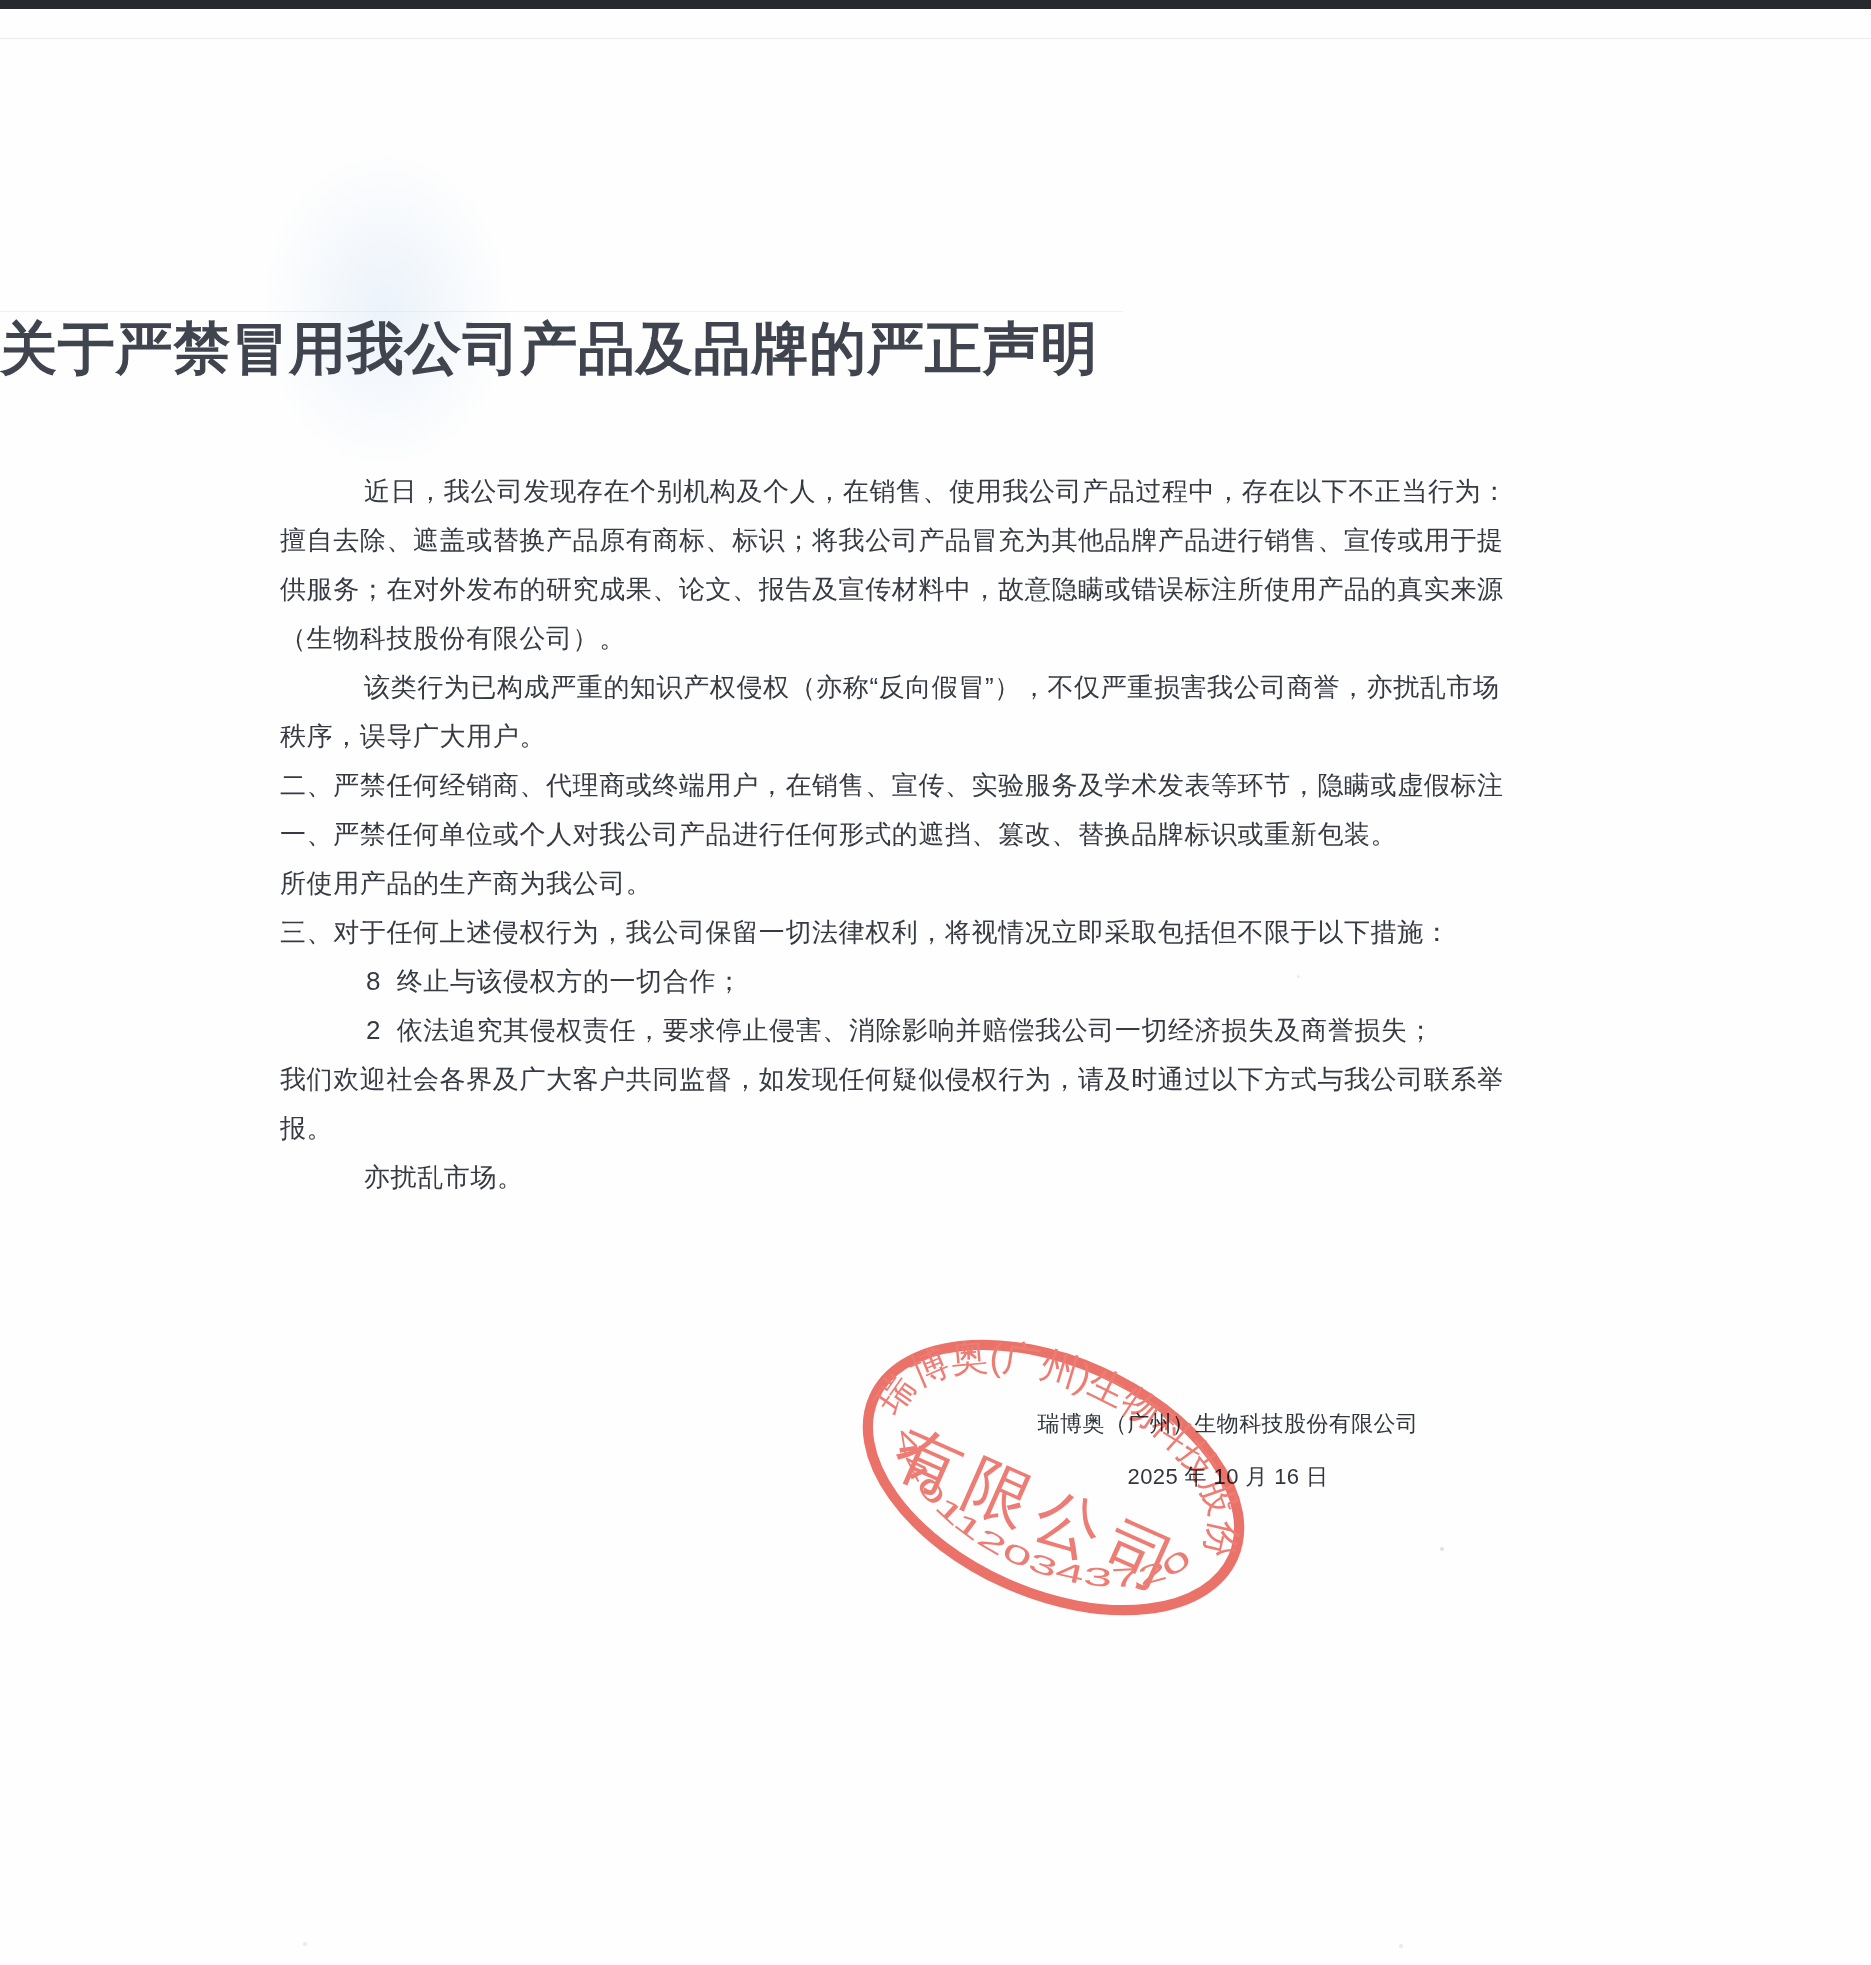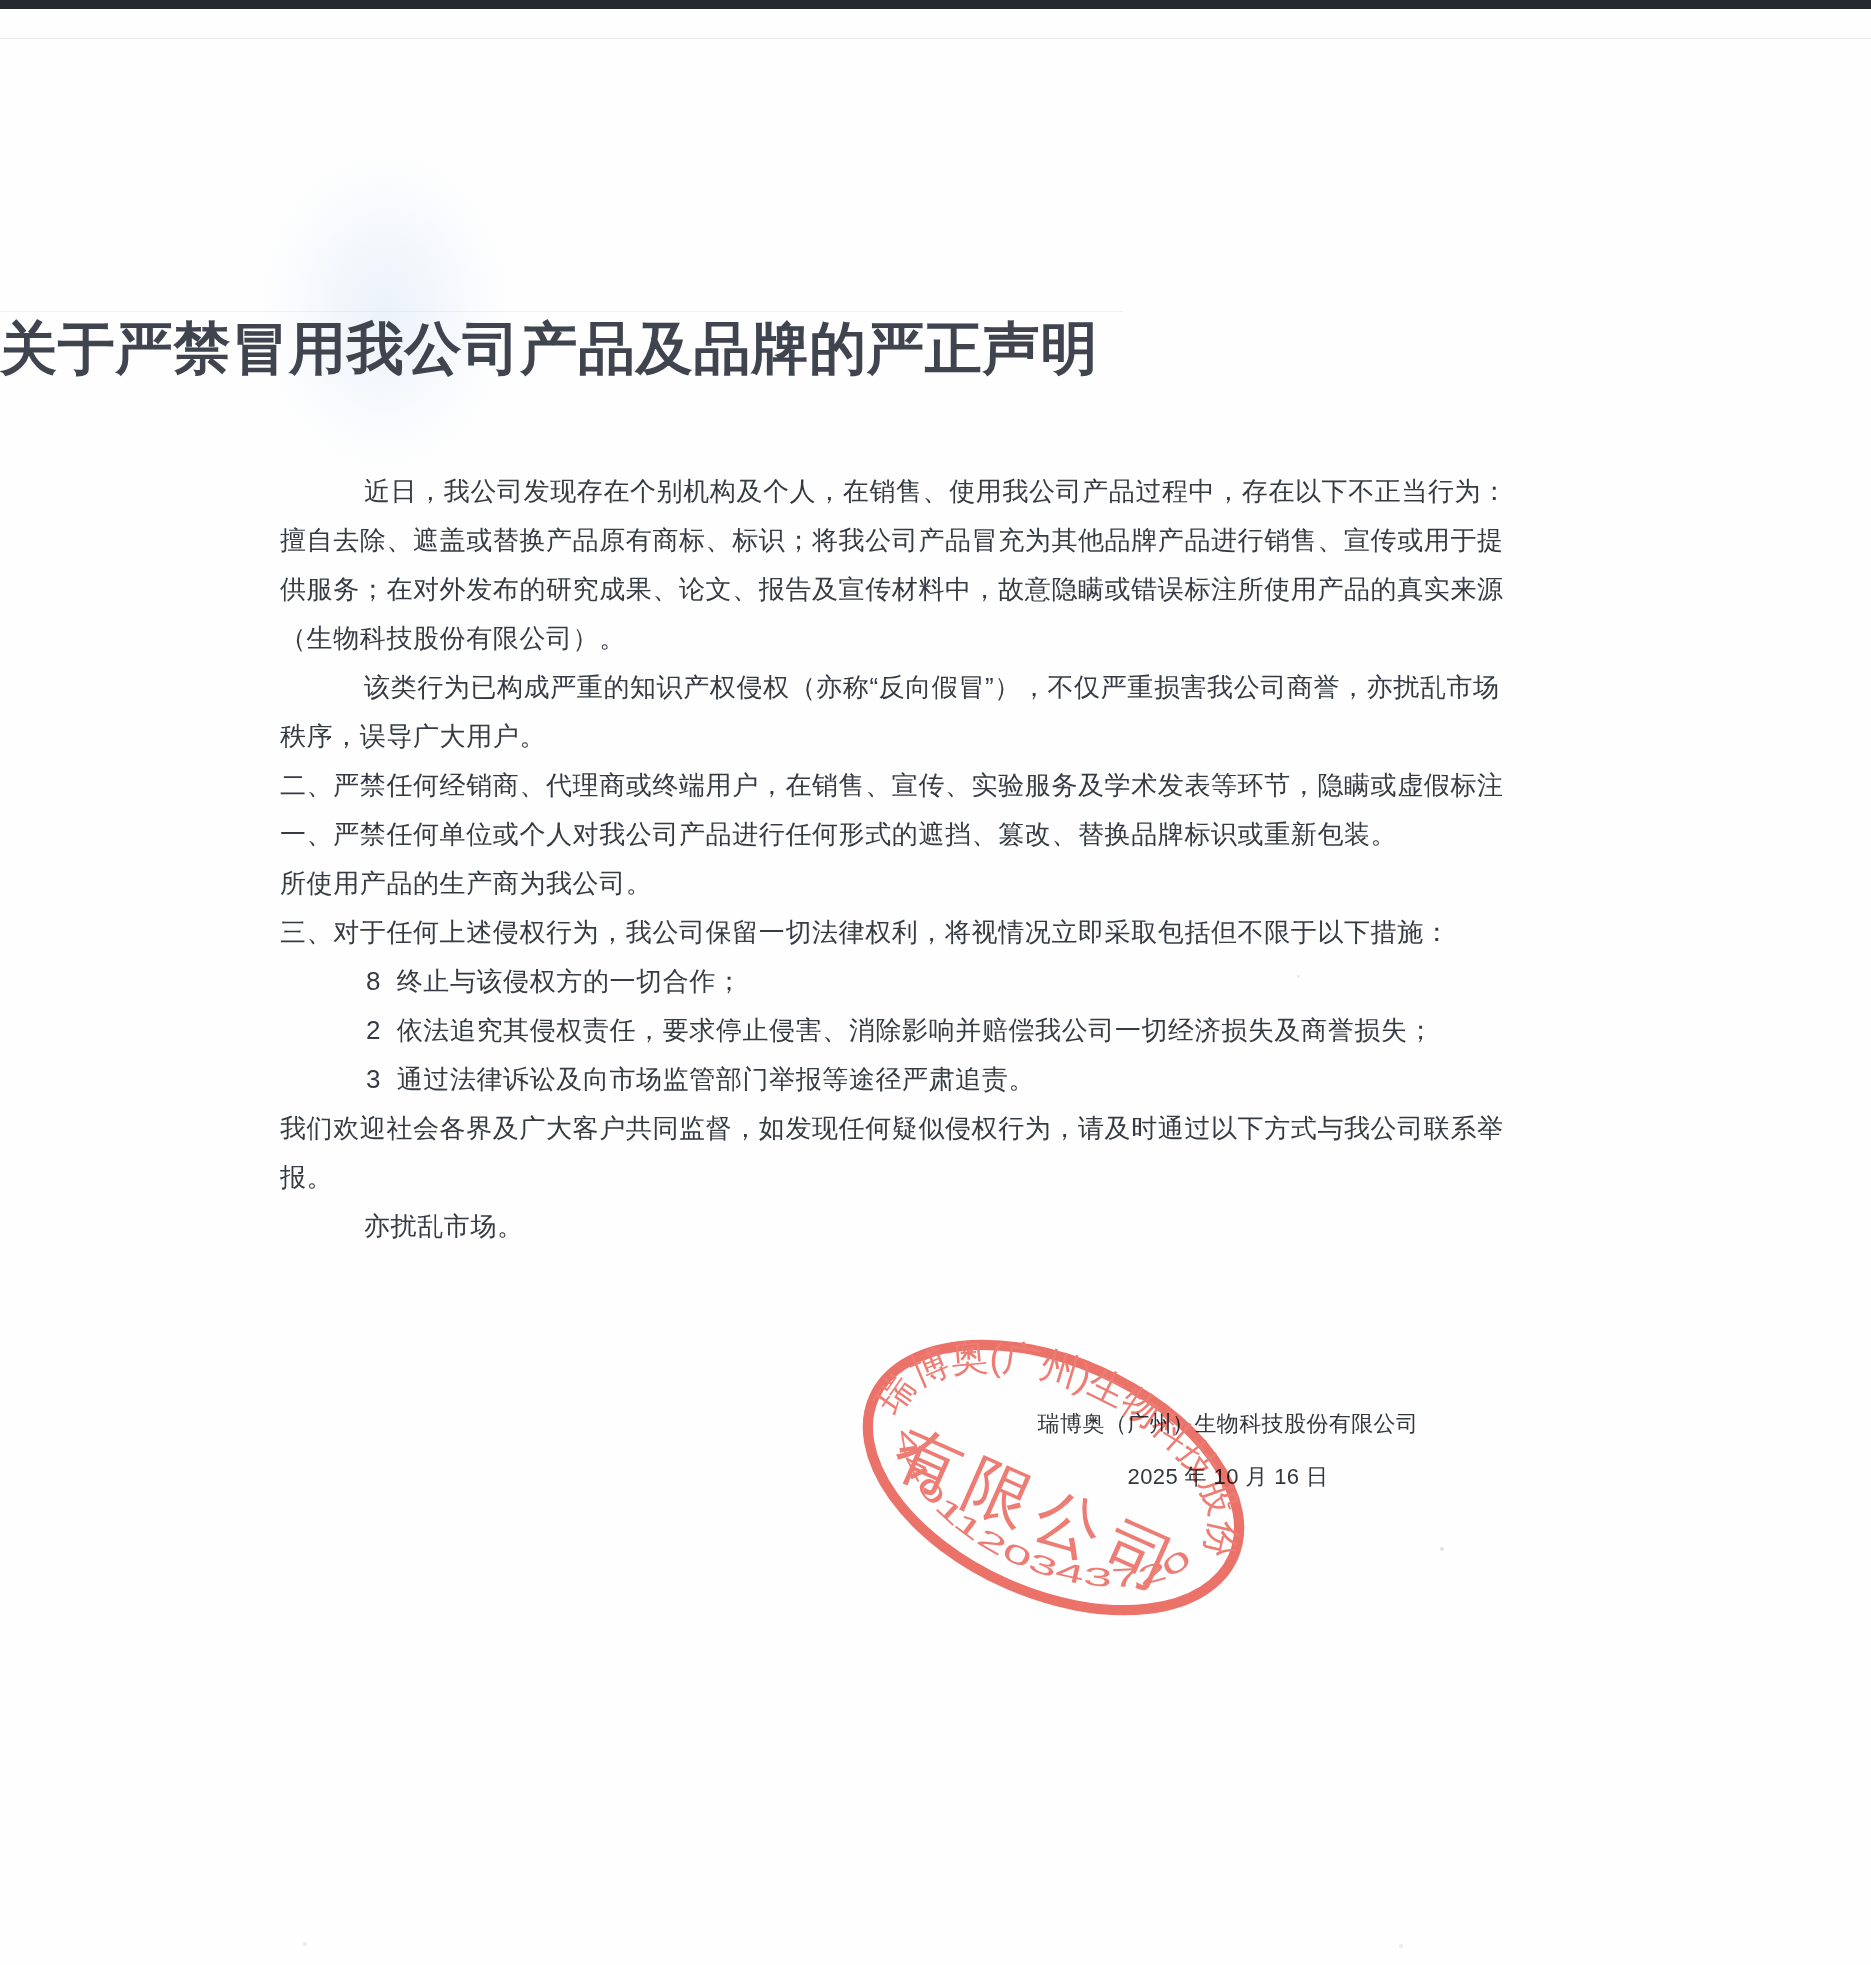--- a/index.html
+++ b/index.html
@@ -65,21 +65,20 @@
     <div class="line">供服务；在对外发布的研究成果、论文、报告及宣传材料中，故意隐瞒或错误标注所使用产品的真实来源</div>
     <div class="line">（生物科技股份有限公司）。</div>
     <div class="line ind2">该类行为已构成严重的知识产权侵权（亦称“反向假冒”），不仅严重损害我公司商誉，亦扰乱市场</div>
     <div class="line">秩序，误导广大用户。</div>
     <div class="line">二、严禁任何经销商、代理商或终端用户，在销售、宣传、实验服务及学术发表等环节，隐瞒或虚假标注</div>
     <div class="line">一、严禁任何单位或个人对我公司产品进行任何形式的遮挡、篡改、替换品牌标识或重新包装。</div>
     <div class="line">所使用产品的生产商为我公司。</div>
     <div class="line">三、对于任何上述侵权行为，我公司保留一切法律权利，将视情况立即采取包括但不限于以下措施：</div>
     <div class="line sub">8  终止与该侵权方的一切合作；</div>
     <div class="line sub">2  依法追究其侵权责任，要求停止侵害、消除影响并赔偿我公司一切经济损失及商誉损失；</div>
-    <div class="line sub">3  通过法律诉讼及向市场监管部门举报等途径严肃追责。</div>
     <div class="line">我们欢迎社会各界及广大客户共同监督，如发现任何疑似侵权行为，请及时通过以下方式与我公司联系举</div>
     <div class="line">报。</div>
     <div class="line ind2">亦扰乱市场。</div>
   </div>
 
   <div class="signature">
     <div class="sig-company">瑞博奥（广州）生物科技股份有限公司</div>
     <div class="sig-date">2025 年 10 月 16 日</div>
   </div>
 

